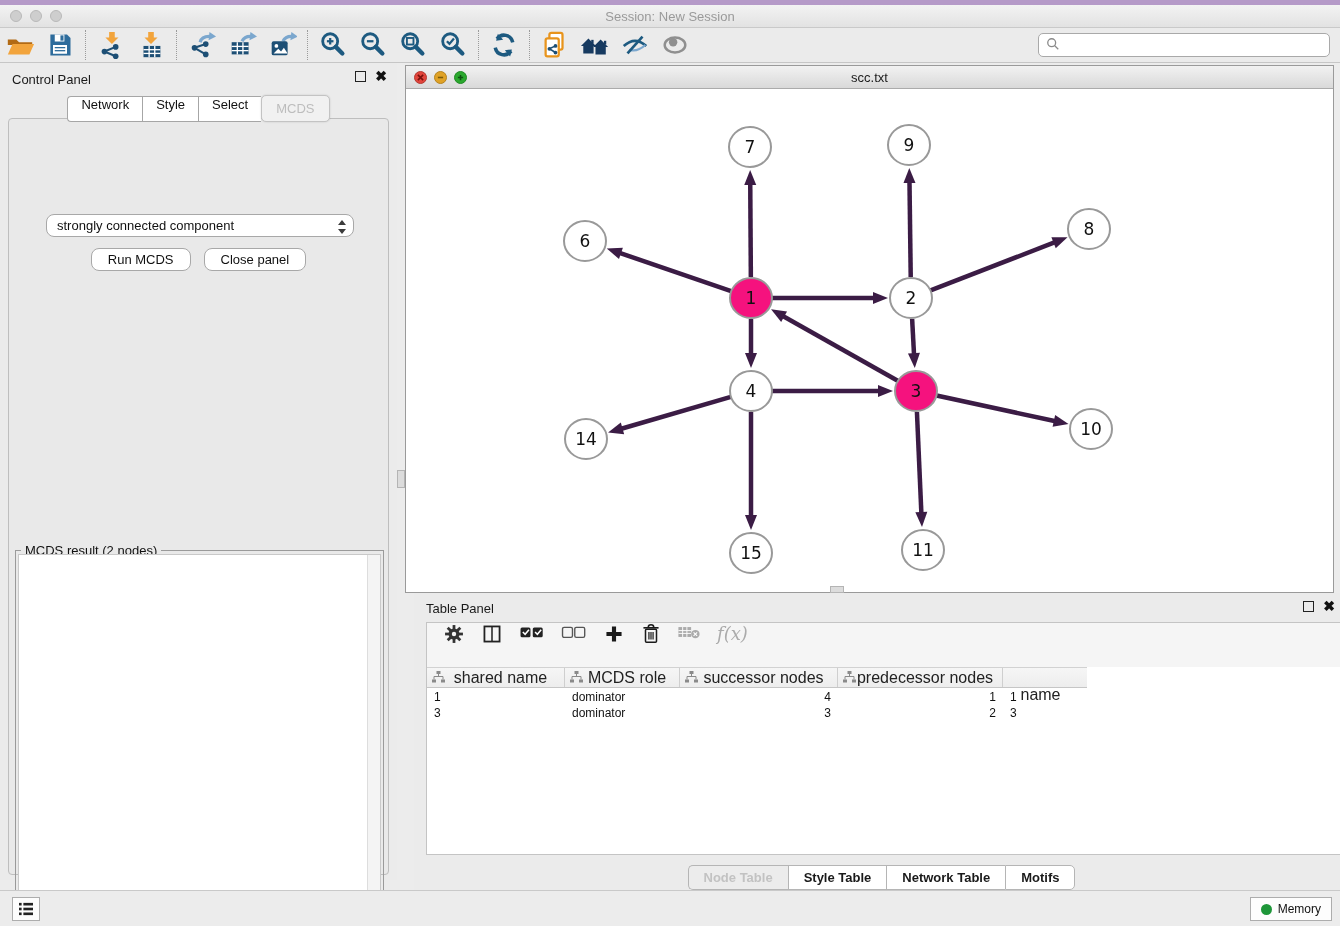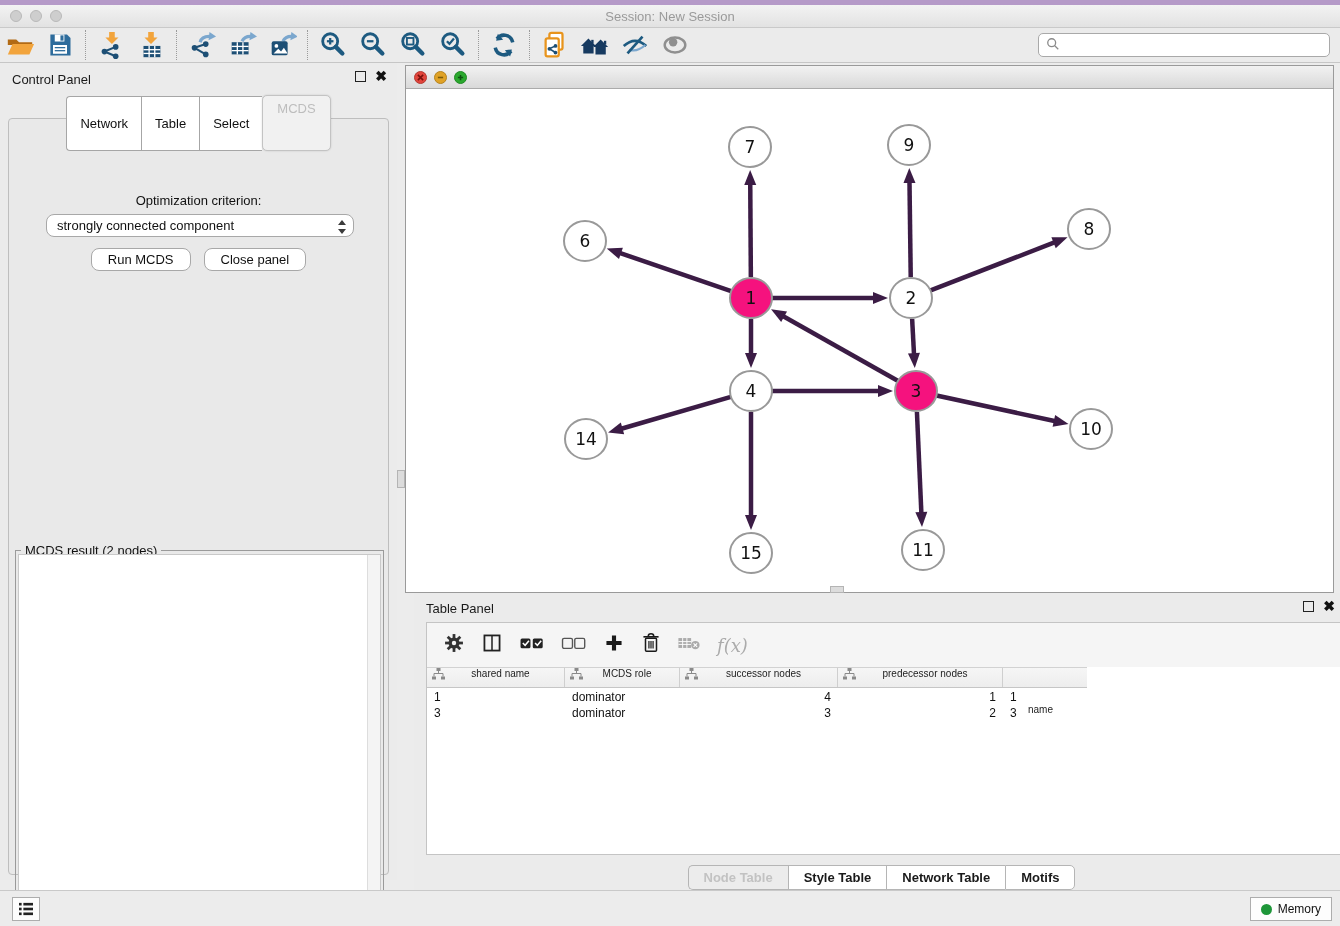--- a/index.html
+++ b/index.html
@@ -26,21 +26,21 @@
 
   
   .control-panel { position:absolute; left:0; top:63px; width:397px; height:817px; background:#EBEBEB; }
   .panel-head { position:absolute; left:12px; top:9px; font-size:13px; color:#1A1A1A; }
   .panel-icons { position:absolute; right:10px; top:8px; display:flex; gap:9px; align-items:center; }
   .ico-square { width:11px; height:11px; border:1.5px solid #222; display:inline-block; }
   .ico-x { font-size:14px; font-weight:bold; color:#111; line-height:11px; }
 
   .cp-tabs { position:absolute; left:0; top:33px; width:100%; display:flex; justify-content:center; z-index:3; }
   .cp-tab { border:1px solid #A6A6A6; border-right:none; background:#FFFFFF; color:#111;
-    font-size:13px; padding:19px 13px; cursor:default; }
+    font-size:13px; padding:0 13px; cursor:default; }
   .cp-tab:first-child { border-radius:4px 0 0 4px; }
   .cp-tab.active { background:#F1F1F1; color:#BDBDBD; border:1px solid #C3C3C3; border-radius:5px;
     box-shadow:0 0 2px rgba(0,0,0,.15); padding:5px 14px; margin-top:-1px; }
 
   .cp-body { position:absolute; left:8px; top:55px; width:381px; height:757px; background:#E9E9E9;
     border:1px solid #BEBEBE; border-radius:4px; }
   .opt-label { position:absolute; left:0; right:0; top:74px; text-align:center; font-size:13px; color:#111; }
   .criterion { position:absolute; left:37px; top:95px; width:308px; height:23px; background:#fff;
     border:1px solid #A8A8A8; border-radius:8px; font-size:13px; color:#111;
     display:flex; align-items:center; padding-left:10px; }
@@ -69,25 +69,25 @@
   .tl.green { background:#2BA82E; border:1px solid #1F8A24; }
   .net-title { position:absolute; left:0; right:0; top:4px; text-align:center; font-size:13px; color:#1A1A1A; }
   .net-canvas { position:absolute; left:0; top:23px; width:927px; height:503px; background:#fff; }
 
   
   .table-panel { position:absolute; left:414px; top:593px; width:935px; height:297px; background:#EBEBEB; }
   .tp-head { position:absolute; left:12px; top:8px; font-size:13px; color:#1A1A1A; }
   .tp-icons { position:absolute; right:14px; top:8px; display:flex; gap:9px; align-items:center; }
   .tp-box { position:absolute; left:12px; top:29px; width:915px; height:233px; background:#fff; border:1px solid #C4C4C4; }
   .tp-toolbar { position:absolute; left:0; top:0; width:100%; height:44px; background:#F5F5F5;
-    display:flex; align-items:center; gap:16px; padding-left:16px; }
+    display:flex; align-items:flex-start; gap:16px; padding-left:16px; }
   .tp-toolbar .fx { font-family:"DejaVu Serif", serif; font-style:italic; font-size:18px; color:#ABABAB; }
   .thead { position:absolute; left:0; top:44px; height:21px; display:flex;
     background:linear-gradient(#F6F6F6,#EDEDED); border-top:1px solid #D2D2D2; border-bottom:1px solid #C6C6C6; }
-  .th { display:flex; align-items:flex-start; border-right:1px solid #CFCFCF; font-size:10px; color:#222; position:relative; }
+  .th { display:flex; align-items:flex-end; border-right:1px solid #CFCFCF; font-size:16px; color:#222; position:relative; }
   .th .hier { margin-left:5px; }
   .th .lbl { flex:1; text-align:center; padding-right:8px; }
   .trow { position:absolute; left:0; height:16px; display:flex; font-size:12px; color:#111; }
   .td { padding:0 7px; overflow:hidden; white-space:nowrap; }
   .bot-tabs { position:absolute; left:0; right:0; top:272px; display:flex; justify-content:center; }
   .bt-tab { border:1px solid #B5B5B5; border-right:none; background:#fff; font-size:13px; font-weight:700;
     color:#1A1A1A; padding:4px 15px; }
   .bt-tab:first-child { border-radius:5px 0 0 5px; }
   .bt-tab:last-child { border-right:1px solid #B5B5B5; border-radius:0 5px 5px 0; }
   .bt-tab.active { background:#ECECEC; color:#C2C2C2; }
@@ -269,26 +269,25 @@
 </div>
 
 <div class="control-panel">
   <div class="panel-head">Control Panel</div>
   <div class="panel-icons">
     <span class="ico-square"></span>
     <span class="ico-x">✖</span>
   </div>
   <div class="cp-tabs" id="cp-tabs">
       <div class="cp-tab">Network</div>
-      <div class="cp-tab">Table</div>
+      <div class="cp-tab">Style</div>
       <div class="cp-tab">Select</div>
       <div class="cp-tab active">MCDS</div>
     </div>
   <div class="cp-body">
-    <div class="opt-label">Optimization criterion:</div>
     <div class="criterion">
       <span>strongly connected component</span>
       <span class="spinner">
         <svg width="10" height="16" viewBox="0 0 10 16">
           <path d="M5 1 L9 6 H1 z" fill="#3B3B3B"></path>
           <path d="M5 15 L1 10 H9 z" fill="#3B3B3B"></path>
         </svg>
       </span>
     </div>
     <div class="btn-row">
@@ -320,20 +319,21 @@
         <svg width="7" height="7" viewBox="0 0 8 8">
             <path d="M1 4 H7" stroke="#7A5A08" stroke-width="1.8"></path>
           </svg>
       </span>
       <span class="tl green">
         <svg width="7" height="7" viewBox="0 0 8 8">
             <path d="M4 1 V7 M1 4 H7" stroke="#0E5212" stroke-width="1.8"></path>
           </svg>
       </span>
     </div>
+    <div class="net-title">scc.txt</div>
   </div>
   <div class="net-canvas">
     <svg id="graph-svg" width="927" height="503">
         <g>
           <line x1="344.860930201927" y1="188.00046049097114" x2="344.2317829967884" y2="92.99923251504809" stroke="#3B1C45" stroke-width="4.5"></line>
           <polygon points="344.15231454074666,80.99949565274589 350.25151854194996,95.95943250260278 338.2517816796477,96.0389009586445" fill="#3B1C45"></polygon>
         </g>
         <g>
           <line x1="325.13828360996655" y1="202.18001304679575" x2="212.10286065005576" y2="163.3666449220071" stroke="#3B1C45" stroke-width="4.5"></line>
           <polygon points="200.7533084271795,159.4695095201761 216.88881640669032,158.66615266102673 212.99168100485932,170.01570488390297" fill="#3B1C45"></polygon>

